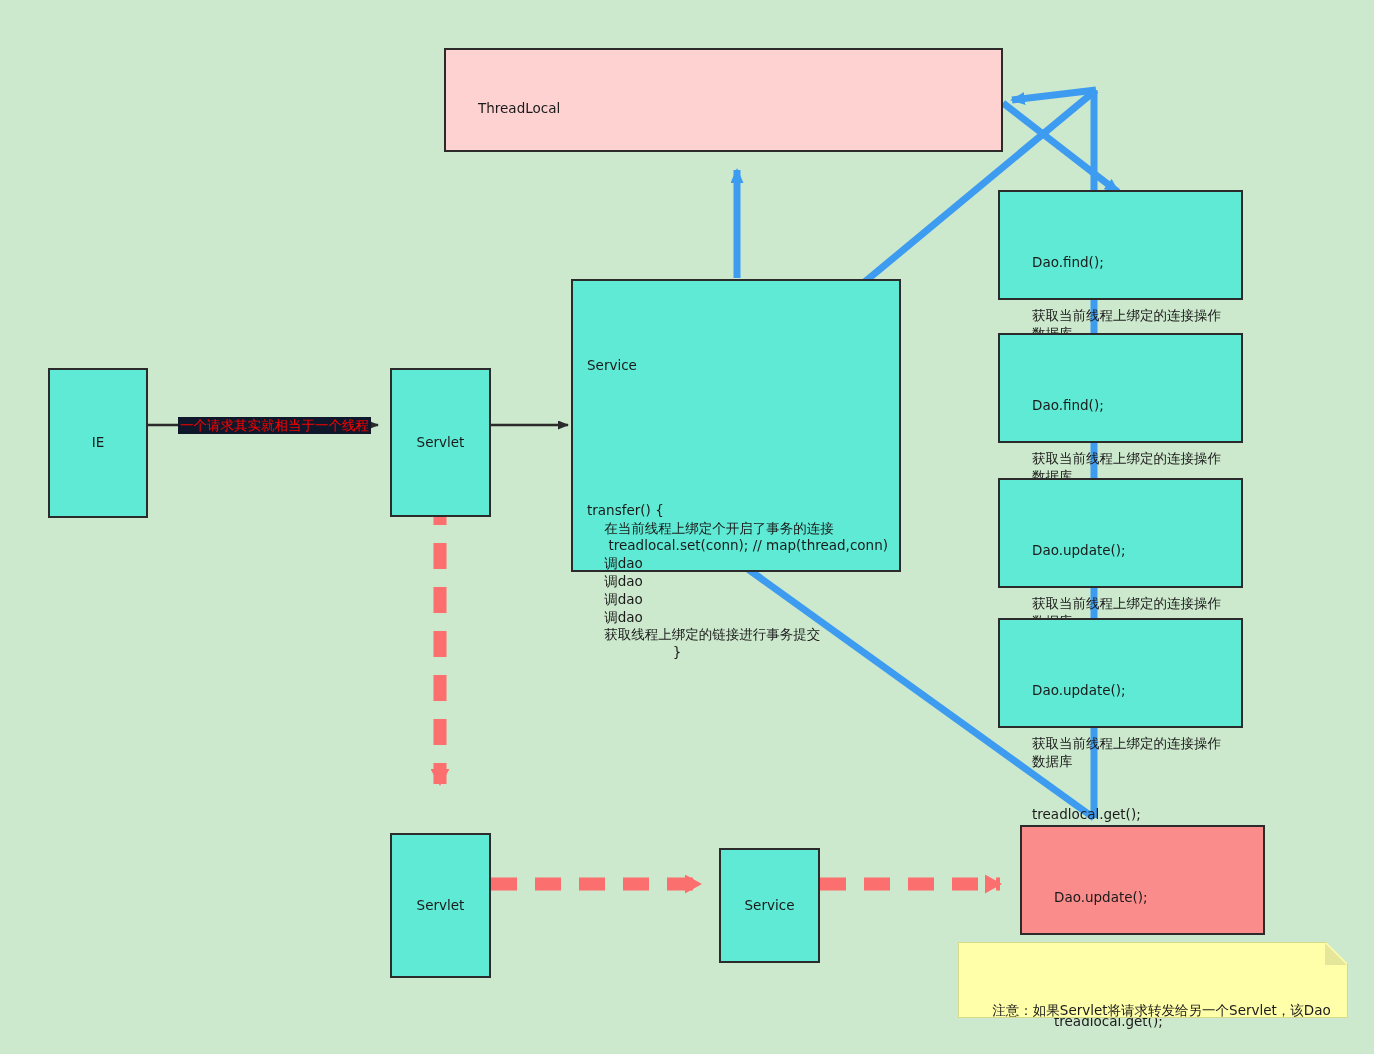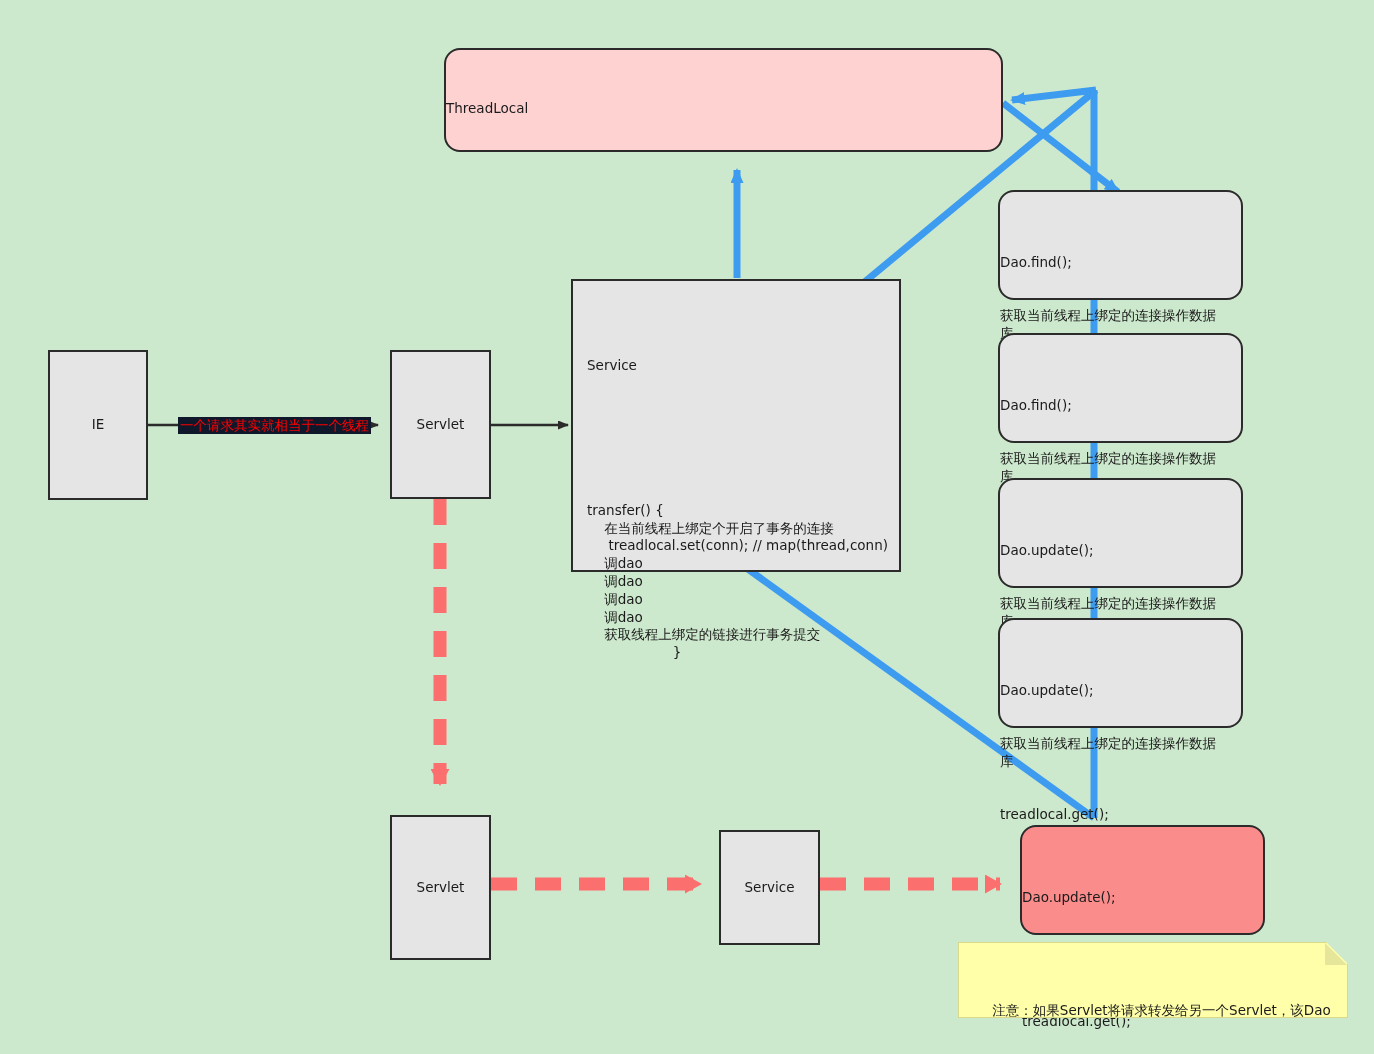--- a/index.html
+++ b/index.html
@@ -18,35 +18,35 @@
     position: absolute;
     left: 0;
     top: 0;
     width: 1374px;
     height: 1054px;
   }
   .node {
     position: absolute;
     box-sizing: border-box;
     border: 2px solid #2b2b2b;
-    background: #e5e5e5;
+    background: #5eead4;
     font-size: 13.5px;
     color: #1a1a1a;
     line-height: 1.32;
     white-space: pre-wrap;
   }
   .node.center {
     display: flex;
     align-items: center;
     justify-content: center;
     text-align: center;
+    margin-top: 18px;
   }
   .node.pad {
-    padding: 14px 12px 10px 0;
-    border-radius: 16px;
+    padding: 14px 12px 10px 32px;
   }
   .pink {
     background: #ffd2d2;
   }
   .red {
     background: #fb8c8c;
   }
   .note {
     position: absolute;
     box-sizing: border-box;

